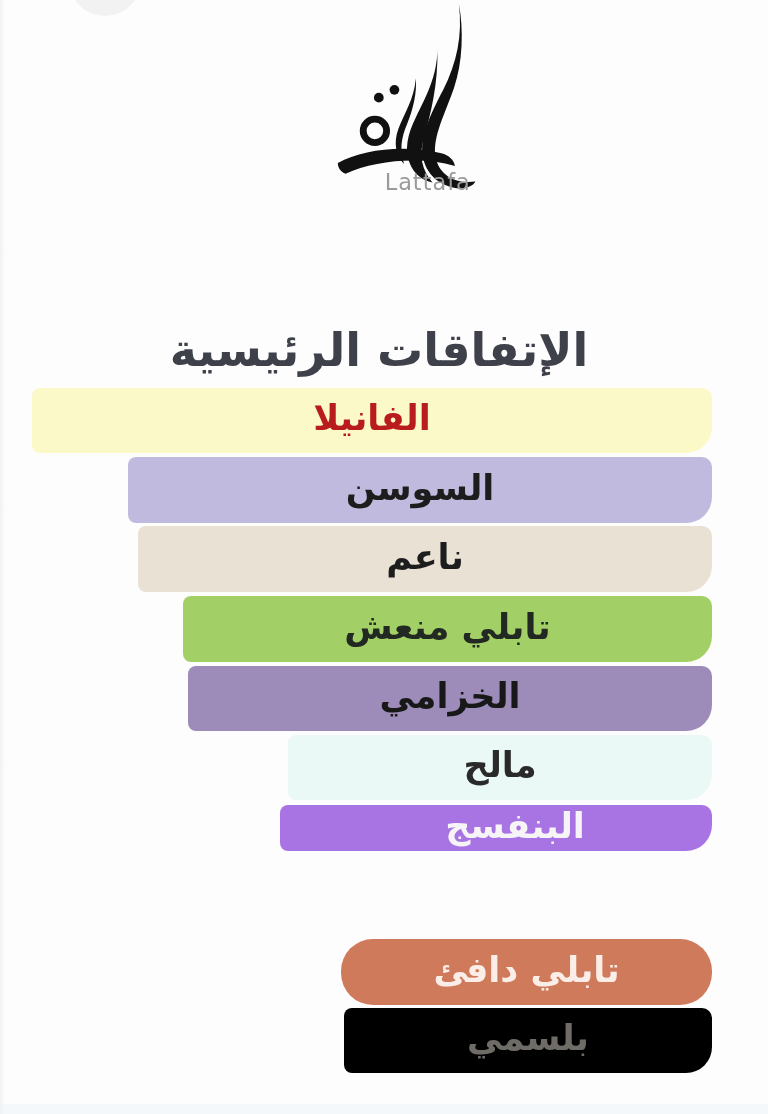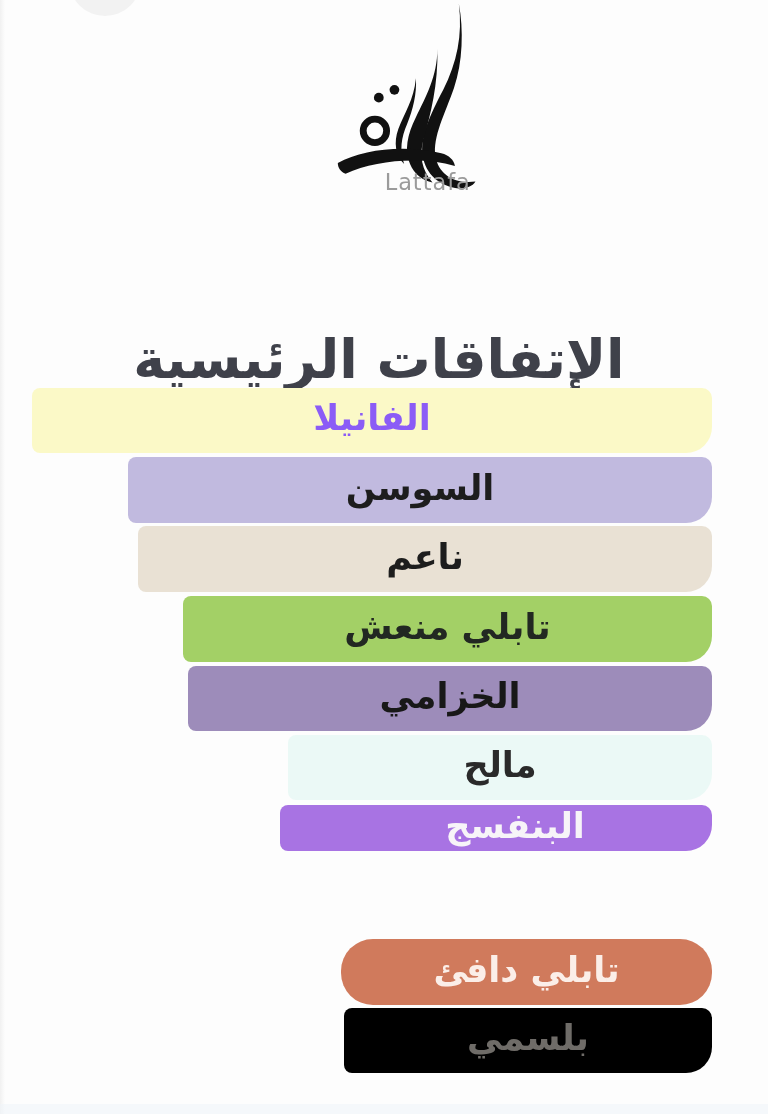--- a/index.html
+++ b/index.html
@@ -20,21 +20,21 @@
     position:absolute;left:69px;top:-56px;width:72px;height:72px;
     border-radius:50%;background:#f2f2f2;
   }
   .logo-wrap{
     position:absolute;left:322px;top:2px;width:180px;height:205px;
   }
   .logo-wrap svg{display:block;width:100%;height:100%;}
   .page-title{
     position:absolute;top:292px;left:0;width:744px;
     text-align:center;padding-left:14px;box-sizing:border-box;
-    font-size:54px;font-weight:bold;color:#3f414a;
+    font-size:46px;font-weight:bold;color:#3f414a;
     direction:rtl;
   }
   .accords-chart{position:absolute;inset:0;}
   .accord-bar{
     position:absolute;right:56px;
     display:flex;align-items:center;justify-content:center;
     border-radius:8px 10px 26px 8px;
     direction:rtl;
   }
   .accord-bar span{
@@ -65,21 +65,21 @@
 
       <path d="M14,165 C40,150 85,146 120,155 C128,157 133,162 134,168 C100,158 52,162 22,176 C17,174 14,170 14,165 Z"></path>
     </g>
     <text x="62" y="193" font-size="23" fill="#9b9b9b" letter-spacing="1" font-family="DejaVu Sans, Liberation Sans, sans-serif">Lattafa</text>
   </svg>
 </div>
 
 <h1 class="page-title">الإتفاقات الرئيسية</h1>
 
 <div class="accords-chart">
-    <div class="accord-bar" style="top: 388px; height: 65px; width: 680px; background: rgb(251, 249, 199); color: #8b5cf6;">
+    <div class="accord-bar" style="top: 388px; height: 65px; width: 680px; background: rgb(251, 249, 199); color: #b91c1c;">
       <span>الفانيلا</span>
     </div>
     <div class="accord-bar" style="top: 457px; height: 66px; width: 584px; background: rgb(193, 186, 223); color: rgb(29, 29, 29);">
       <span>السوسن</span>
     </div>
     <div class="accord-bar" style="top: 526px; height: 66px; width: 574px; background: rgb(233, 225, 212); color: rgb(29, 29, 29);">
       <span>ناعم</span>
     </div>
     <div class="accord-bar" style="top: 596px; height: 66px; width: 529px; background: rgb(163, 208, 102); color: rgb(34, 40, 34);">
       <span>تابلي منعش</span>

